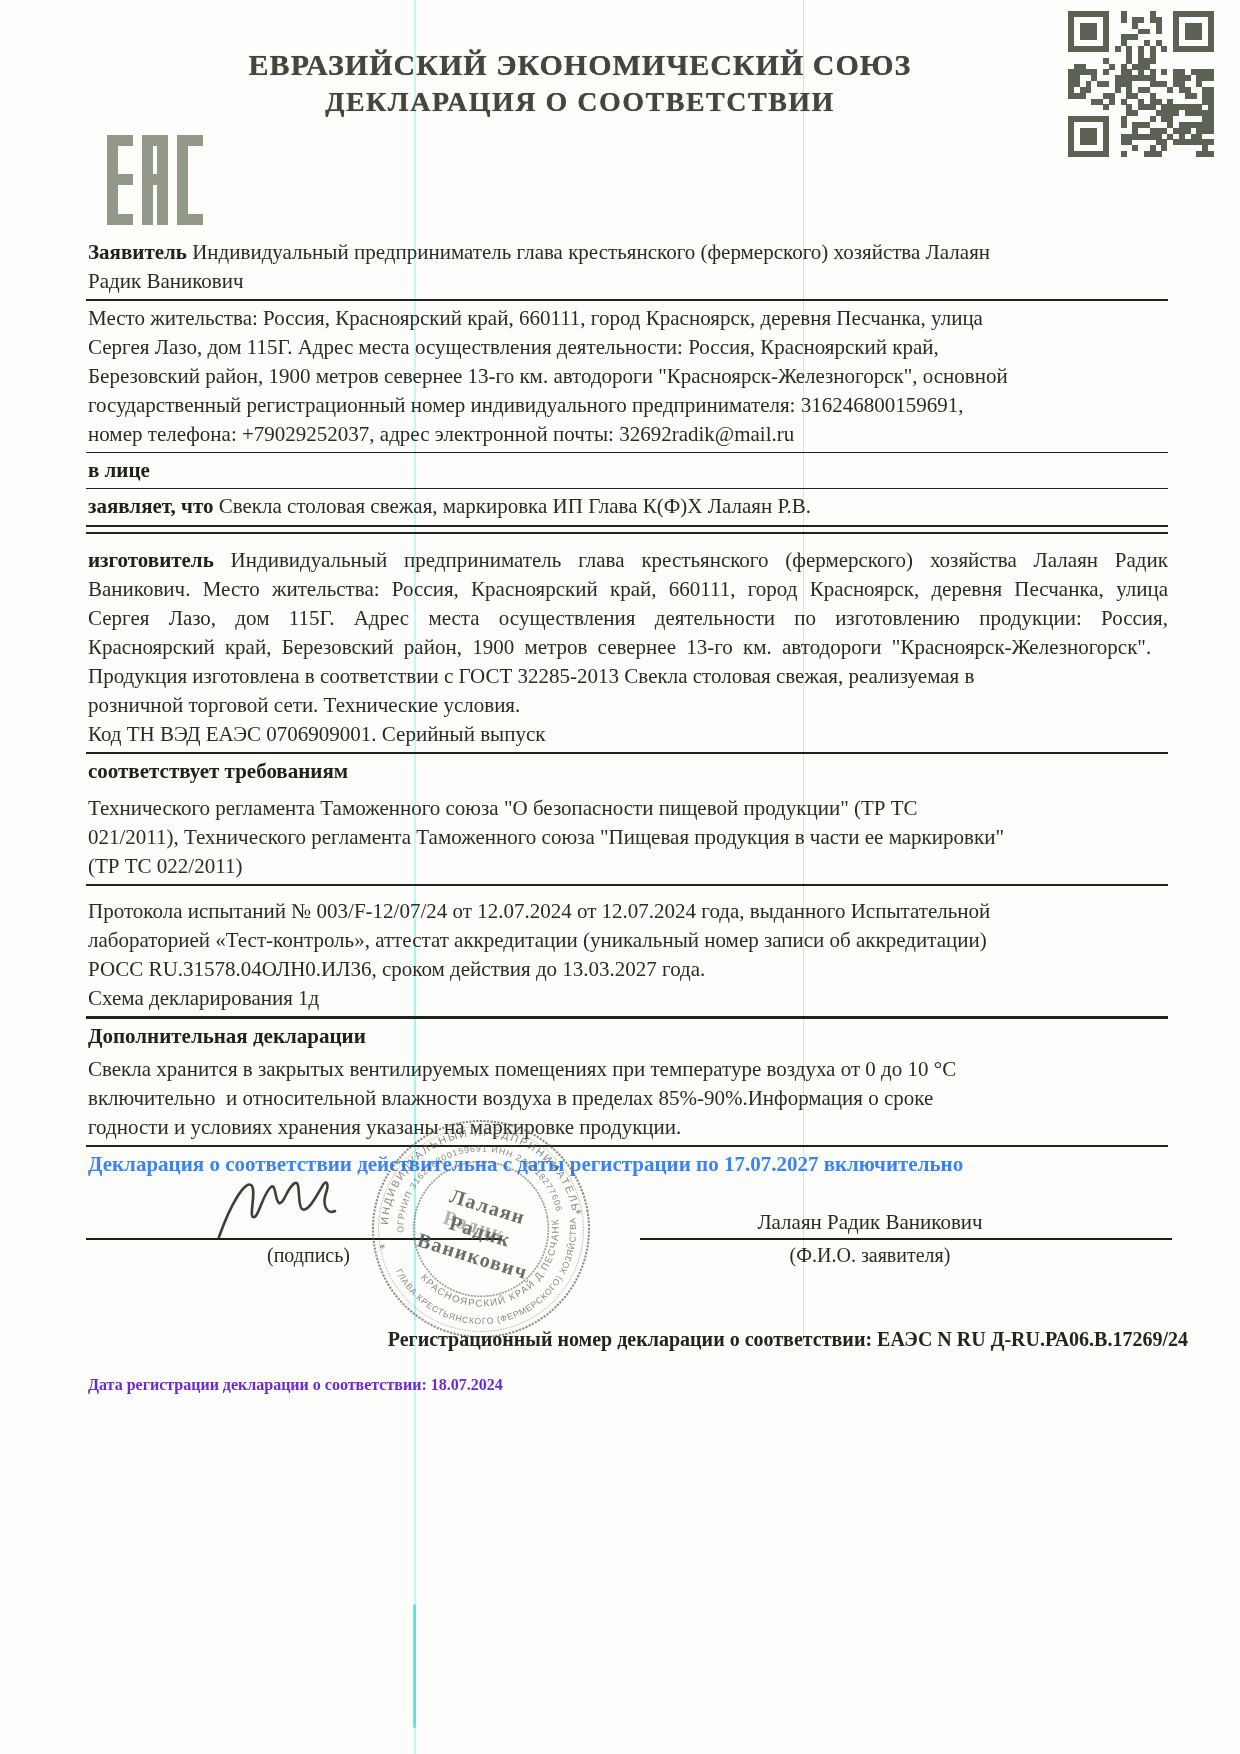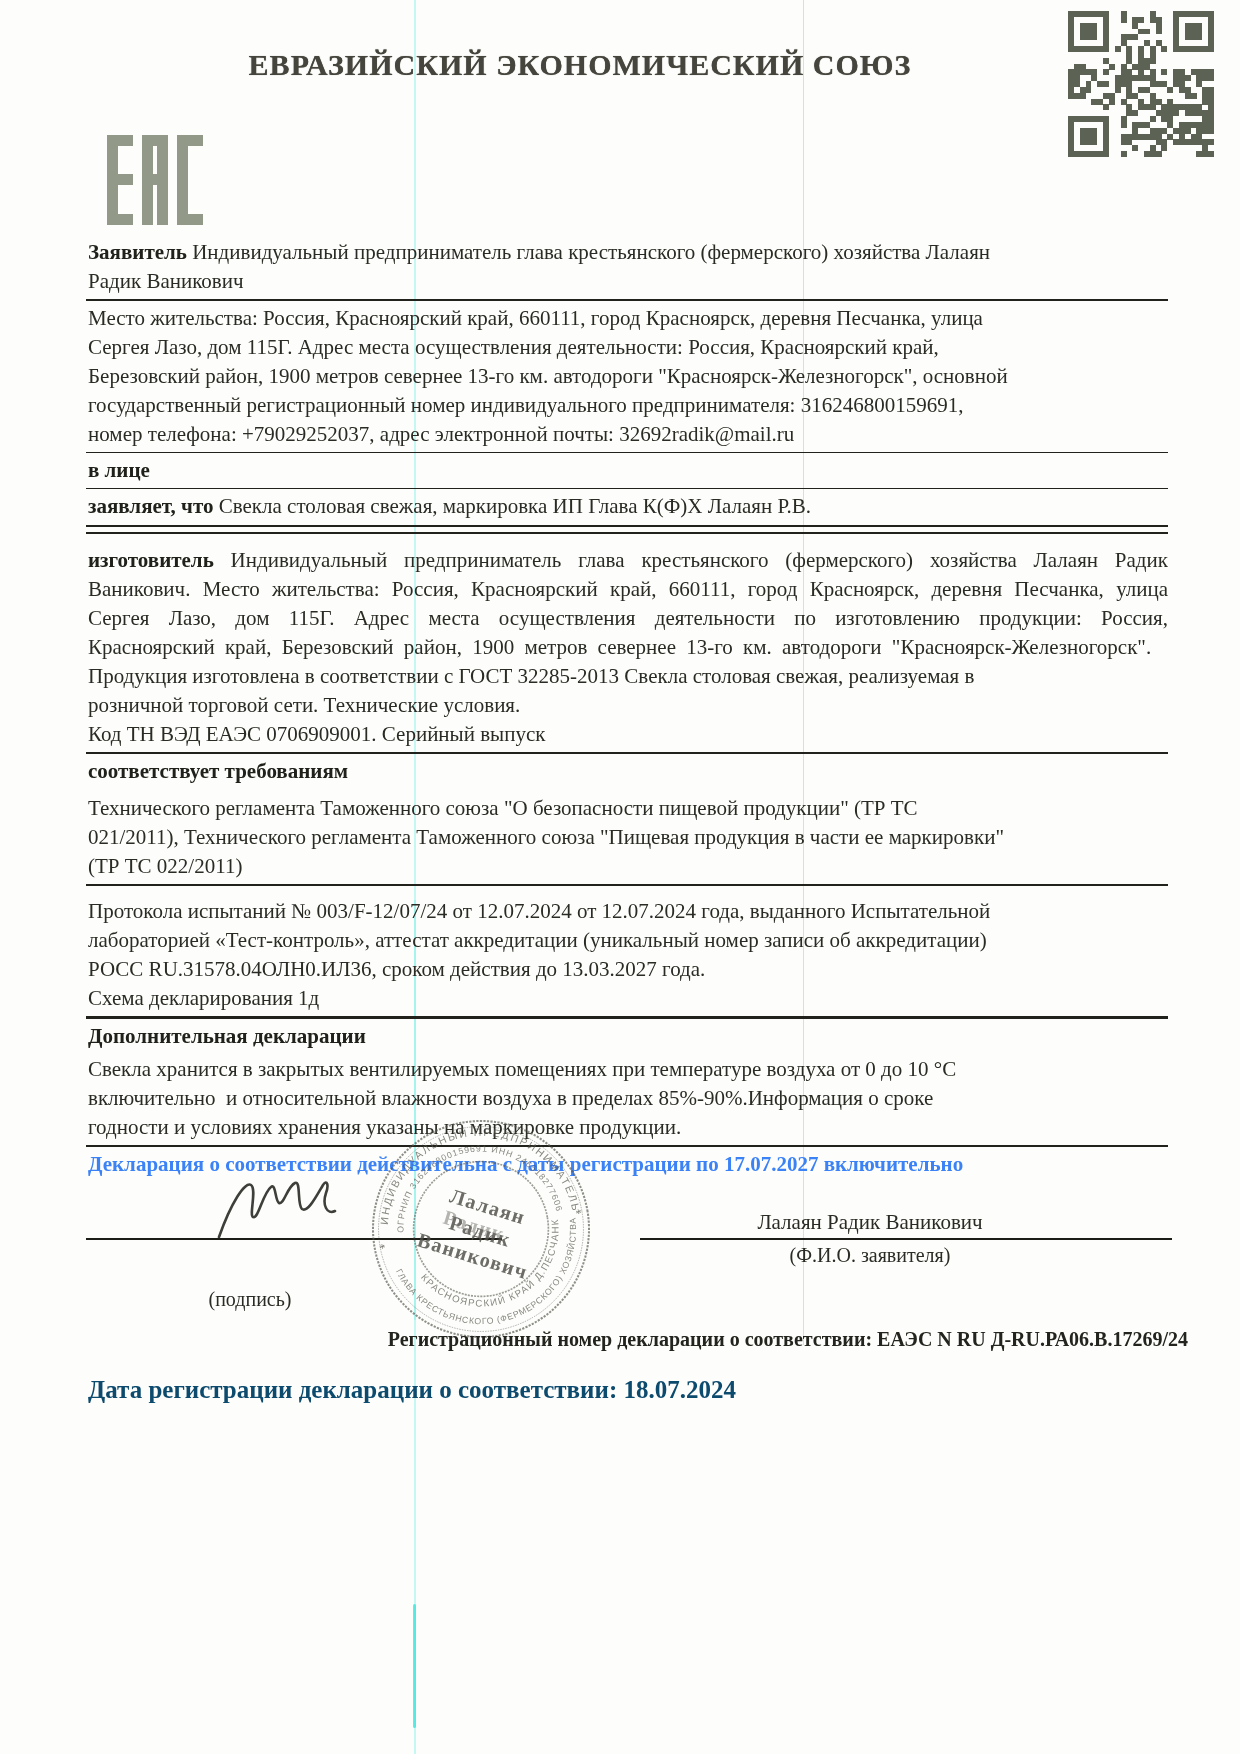--- a/index.html
+++ b/index.html
@@ -36,41 +36,42 @@
   .rule.thick{border-top-width:3px;}
   .rule-double{height:5px;border-top:2px solid #22221c;border-bottom:2px solid #22221c;margin:4px 0 4px -2px;}
   .just{text-align:justify;word-spacing:5px;margin-top:12px;}
   .gap8{height:8px;}
   .gap4{height:4px;}
   .validity{font-weight:bold;color:#3b82f6;}
 
   
   .sig-line-left{position:absolute;left:86px;top:1238px;width:416px;border-top:2px solid #1d1d18;}
   .sig-line-right{position:absolute;left:640px;top:1238px;width:532px;border-top:2px solid #1d1d18;}
-  .sig-caption{position:absolute;left:150px;top:1244px;width:200px;text-align:center;font-size:20px;margin-top:44px;}
+  .sig-caption{position:absolute;left:150px;top:1244px;width:200px;text-align:right;font-size:20px;}
   .fio-name{position:absolute;left:640px;top:1210px;width:460px;text-align:center;font-size:21px;}
   .fio-caption{position:absolute;left:660px;top:1244px;width:420px;text-align:center;font-size:20px;}
   .signature-svg{position:absolute;left:205px;top:1175px;width:140px;height:70px;}
   .stamp-svg{position:absolute;left:361px;top:1109px;width:240px;height:240px;opacity:.82;}
 
   .reg-line{position:absolute;left:88px;top:1328px;width:1100px;font-size:20px;font-weight:bold;color:#24241e;text-align:right;}
-  .date-line{position:absolute;left:88px;top:1376px;width:1100px;font-size:25px;font-weight:bold;color:#0c4a6e;}
+  .date-line{position:absolute;left:88px;top:1376px;width:1100px;font-size:16px;font-weight:bold;color:#6d28d9;}
 </style>
 </head>
 <body>
 
 <div class="page">
 
   <div class="scan-cyan"></div>
   <div class="scan-cyan-mid"></div>
   <div class="scan-cyan-bright"></div>
   <div class="scan-fold"></div>
 
   <div class="title-wrap">
     <div class="title-1">ЕВРАЗИЙСКИЙ ЭКОНОМИЧЕСКИЙ СОЮЗ</div>
+    <div class="title-2">ДЕКЛАРАЦИЯ О СООТВЕТСТВИИ</div>
   </div>
 
   <svg class="eac-logo" viewBox="0 0 96 90">
     <g fill="#8a9180" opacity=".92">
 
       <rect x="0" y="0" width="11" height="90"></rect>
       <rect x="0" y="0" width="26" height="11"></rect>
       <rect x="0" y="39" width="26" height="11"></rect>
       <rect x="0" y="79" width="26" height="11"></rect>
 

